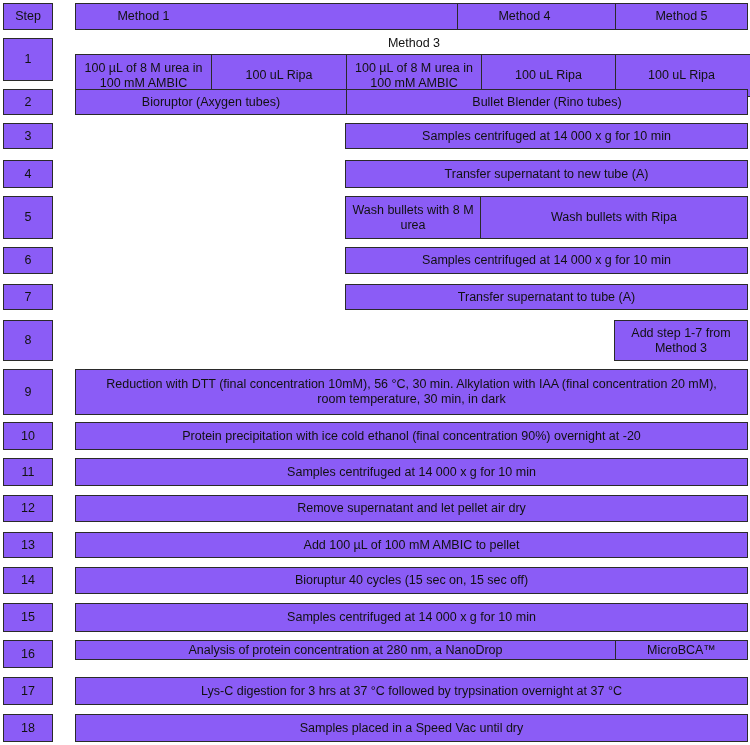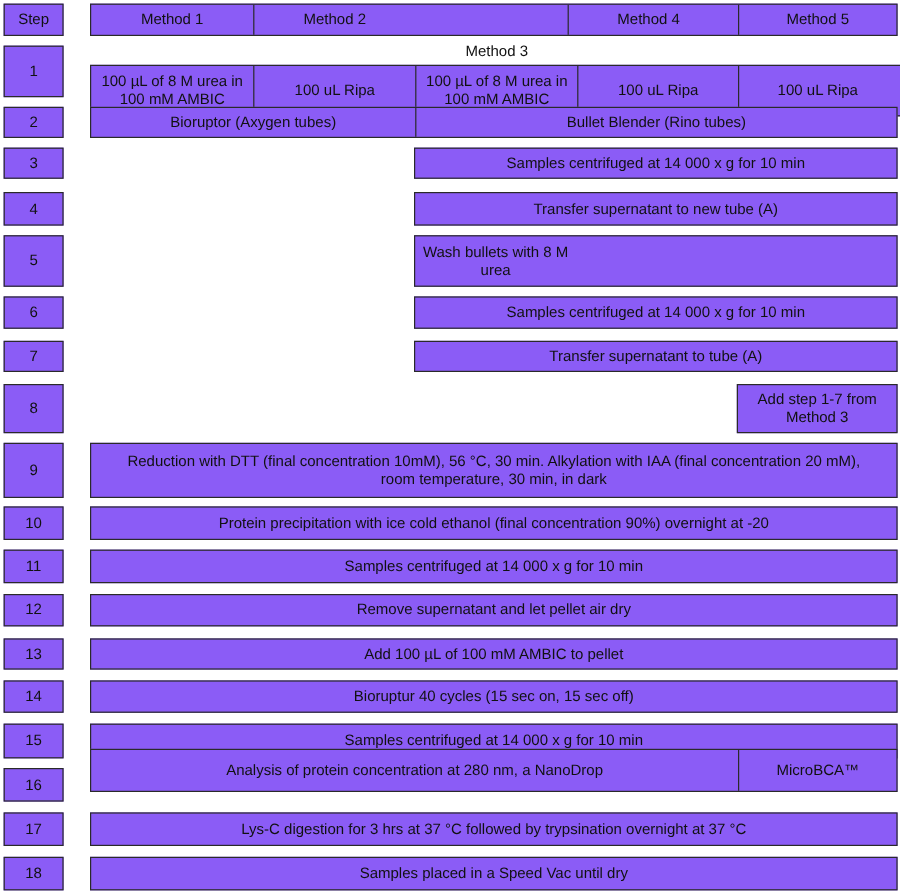--- a/index.html
+++ b/index.html
@@ -14,23 +14,22 @@
              display: flex; align-items: center; justify-content: center; text-align: center; padding: 0 4px; }
     .split { padding: 0; }
     .vline { border-left: 1.6px solid #2a2a2a; }
   </style>
 </head>
 <body>
 
 <div class="box step hdr" style="top:3px;height:27px;">Step</div>
 <div class="box split" style="left:75px;width:673px;top:3px;height:27px;">
   <div class="inner" style="left:0;width:135px;">Method 1</div>
-  <div class="inner vline" style="left:135px;width:135px;">Method 2</div>
   <div class="inner vline" style="left:270px;width:135px;margin-top:39px;">Method 3</div>
-  <div class="inner vline" style="left:397px;width:134px;">Method 4</div>
+  <div class="inner vline" style="left:381px;width:134px;">Method 4</div>
   <div class="inner vline" style="left:539px;width:132px;">Method 5</div>
 </div>
 
 <div class="box step" style="top:38px;height:43px;">1</div>
 <div class="box split" style="left:75px;width:746px;top:54px;height:43px;">
   <div class="inner" style="left:0;width:135px;">100 µL of 8 M urea in 100 mM AMBIC</div>
   <div class="inner vline" style="left:135px;width:135px;">100 uL Ripa</div>
   <div class="inner vline" style="left:270px;width:135px;">100 µL of 8 M urea in 100 mM AMBIC</div>
   <div class="inner vline" style="left:405px;width:134px;">100 uL Ripa</div>
   <div class="inner vline" style="left:539px;width:132px;">100 uL Ripa</div>
@@ -44,20 +43,21 @@
 
 <div class="box step" style="top:123px;height:26px;">3</div>
 <div class="box" style="left:345px;width:403px;top:123px;height:26px;">Samples centrifuged at 14 000 x g for 10 min</div>
 
 <div class="box step" style="top:160px;height:28px;">4</div>
 <div class="box" style="left:345px;width:403px;top:160px;height:28px;">Transfer supernatant to new tube (A)</div>
 
 <div class="box step" style="top:196px;height:43px;">5</div>
 <div class="box split" style="left:345px;width:403px;top:196px;height:43px;">
   <div class="inner" style="left:0;width:134px;">Wash bullets with 8 M urea</div>
+  <div class="inner vline" style="left:134px;width:267px;">Wash bullets with Ripa</div>
 </div>
 
 <div class="box step" style="top:247px;height:27px;">6</div>
 <div class="box" style="left:345px;width:403px;top:247px;height:27px;">Samples centrifuged at 14 000 x g for 10 min</div>
 
 <div class="box step" style="top:284px;height:26px;">7</div>
 <div class="box" style="left:345px;width:403px;top:284px;height:26px;">Transfer supernatant to tube (A)</div>
 
 <div class="box step" style="top:320px;height:41px;">8</div>
 <div class="box" style="left:614px;width:134px;top:320px;height:41px;">Add step 1-7 from Method 3</div>
@@ -77,21 +77,21 @@
 <div class="box step" style="top:532px;height:26px;">13</div>
 <div class="box" style="left:75px;width:673px;top:532px;height:26px;">Add 100 µL of 100 mM AMBIC to pellet</div>
 
 <div class="box step" style="top:567px;height:27px;">14</div>
 <div class="box" style="left:75px;width:673px;top:567px;height:27px;">Bioruptur 40 cycles (15 sec on, 15 sec off)</div>
 
 <div class="box step" style="top:603px;height:29px;">15</div>
 <div class="box" style="left:75px;width:673px;top:603px;height:29px;">Samples centrifuged at 14 000 x g for 10 min</div>
 
 <div class="box step" style="top:640px;height:28px;">16</div>
-<div class="box split" style="left:75px;width:673px;top:624px;height:36px;">
+<div class="box split" style="left:75px;width:673px;top:640px;height:20px;">
   <div class="inner" style="left:0;width:539px;">Analysis of protein concentration at 280 nm, a NanoDrop</div>
   <div class="inner vline" style="left:539px;width:132px;text-align:right;">MicroBCA™</div>
 </div>
 
 <div class="box step" style="top:677px;height:28px;">17</div>
 <div class="box" style="left:75px;width:673px;top:677px;height:28px;">Lys-C digestion for 3 hrs at 37 °C  followed by trypsination overnight at 37 °C</div>
 
 <div class="box step" style="top:714px;height:28px;text-align:center;">18</div>
 <div class="box" style="left:75px;width:673px;top:714px;height:28px;text-align:right;">Samples placed in a Speed Vac until dry</div>
 

